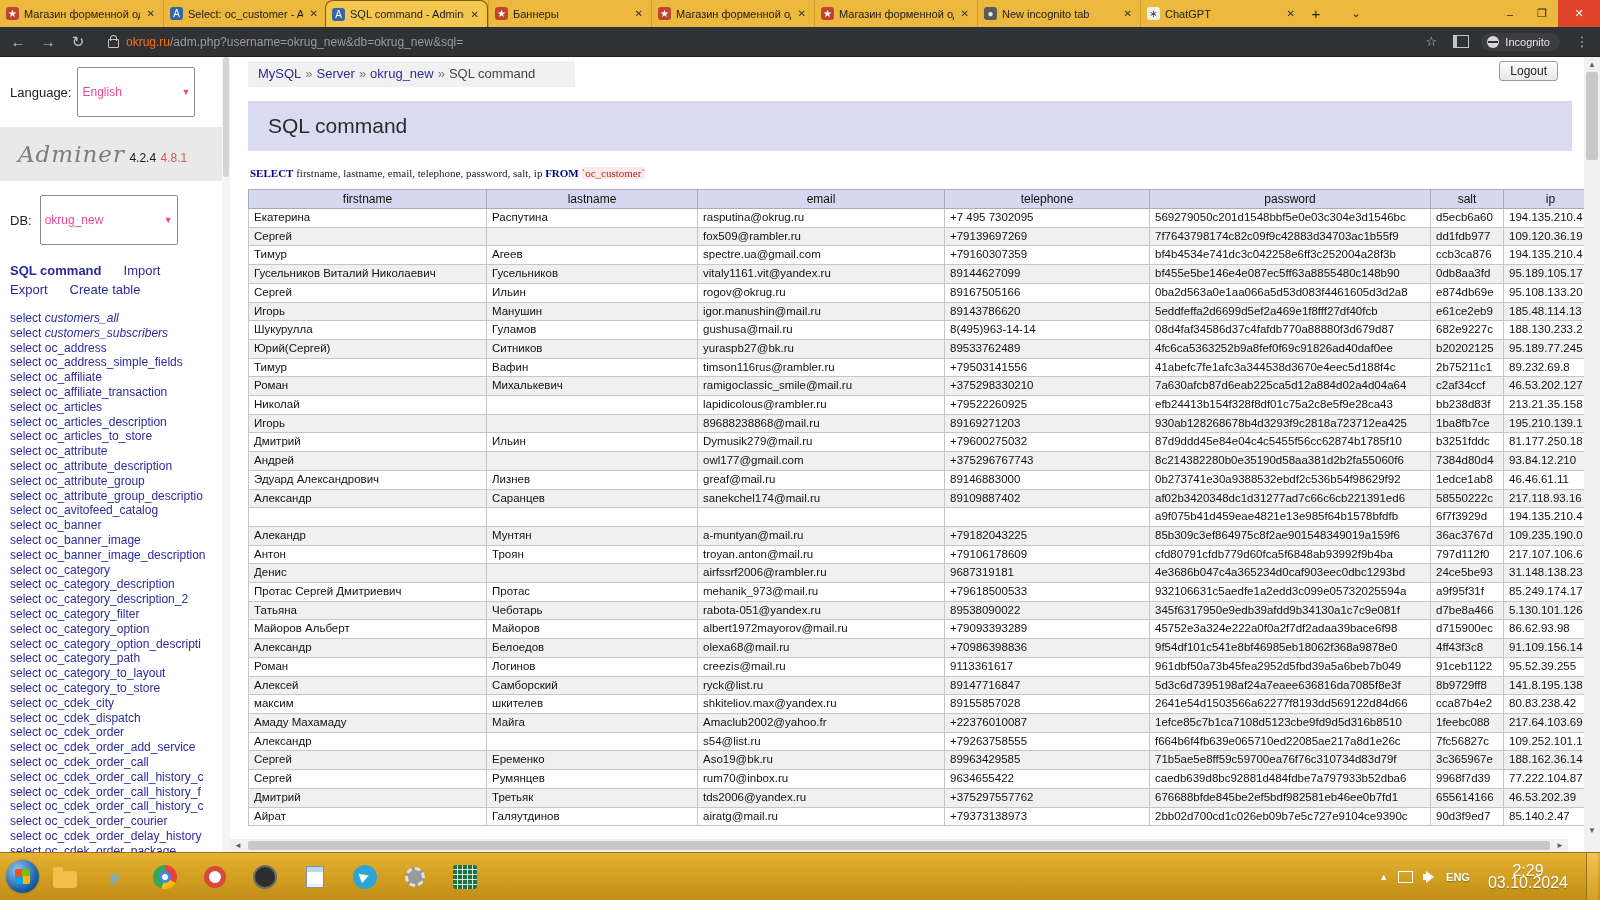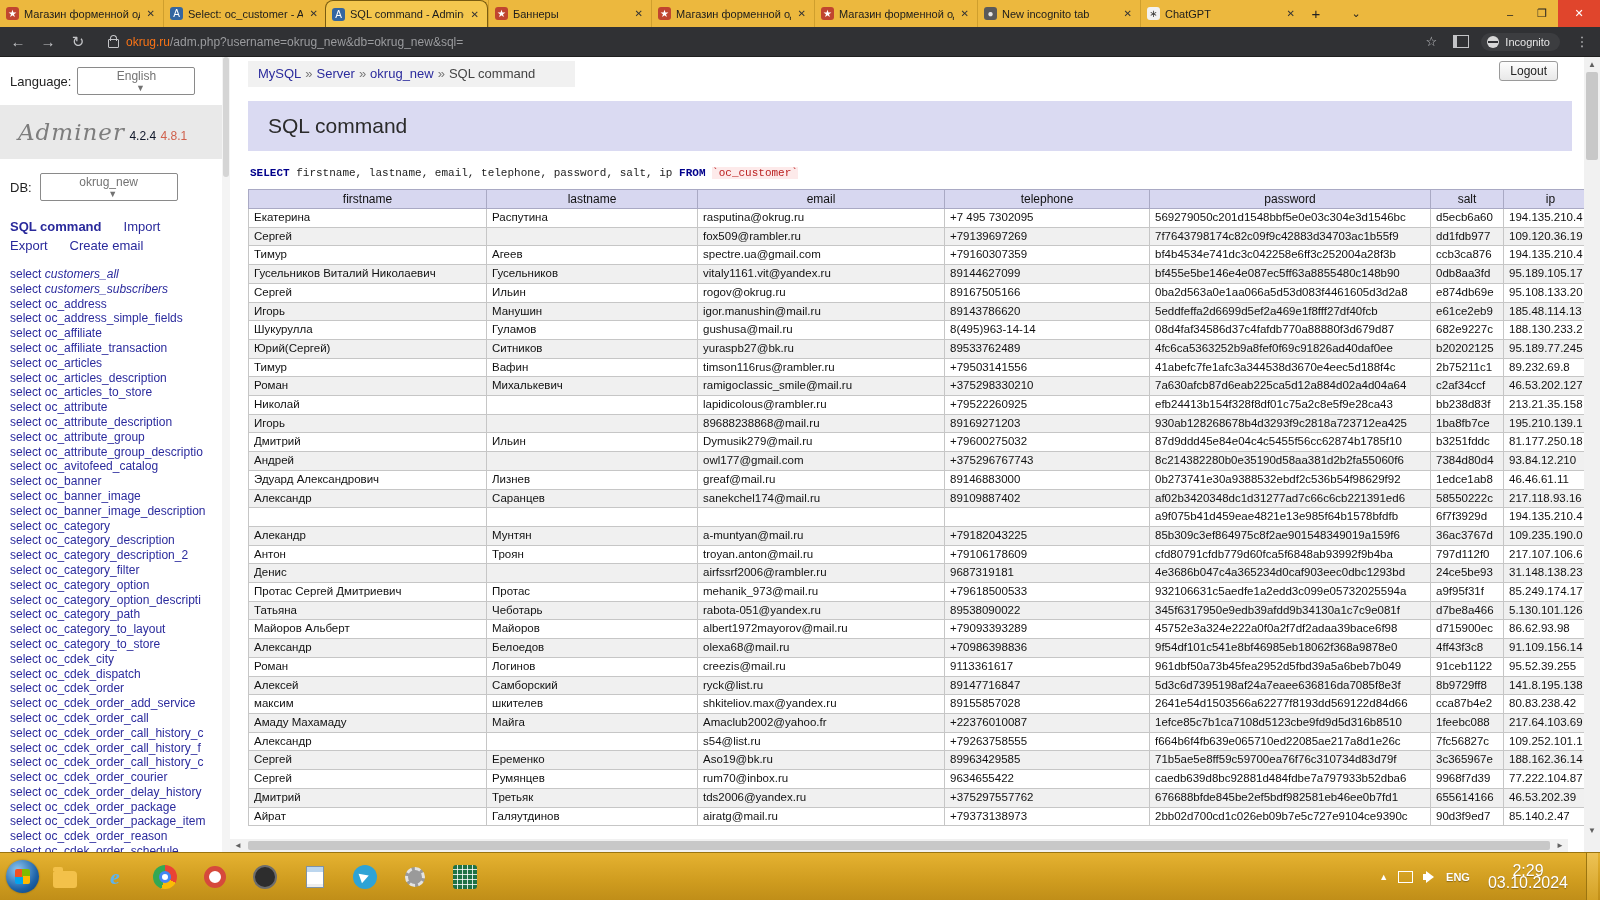--- a/index.html
+++ b/index.html
@@ -48,22 +48,22 @@
   .vscroll{flex:0 0 16px;background:#f1f1f1;display:flex;flex-direction:column;align-items:center;position:relative;}
   .vscroll .arr{font-size:8px;color:#606060;padding:3px 0;}
   .vscroll .thumb{width:12px;height:88px;background:#c8c8c8;border-radius:2px;}
   .vscroll .arr.down{position:absolute;bottom:14px;}
   .hscroll{position:absolute;left:0;right:16px;bottom:0;height:13px;background:#f1f1f1;display:flex;align-items:center;}
   .hscroll .arr{font-size:8px;color:#606060;padding:0 4px;}
   .hscroll .thumb{height:9px;background:#c8c8c8;border-radius:2px;flex:1;margin:0 2px;}
 
   
   .langrow{display:flex;align-items:center;gap:6px;font-size:13px;color:#222;margin:4px 0 10px 0;}
-  .selectbox{border:1px solid #8a8a8a;border-radius:2px;background:#fff;font-size:12px;padding:1px 4px;
-             display:flex;align-items:center;justify-content:space-between;color:#737373;flex-direction:column;}
+  .selectbox{border:1px solid #8a8a8a;border-radius:2px;background:#fff;font-size:12px;padding:17px 4px;
+             display:flex;align-items:center;justify-content:space-between;color:#ec4899;}
   .langrow .selectbox{width:108px;}
   .chev{font-size:9px;margin-left:8px;}
   .logobox{background:#e9e9e9;margin-left:-10px;padding:14px 0 14px 18px;color:#7d7d7d;}
   .logoname{font-size:23px;font-style:italic;font-family:"DejaVu Serif",serif;letter-spacing:1px;}
   .ver{font-size:12px;color:#0f172a;}
   .vernew{font-size:12px;color:#d0604c;}
   .dbrow{display:flex;align-items:center;gap:8px;font-size:13px;margin:14px 0 16px 0;color:#222;}
   .dbrow .selectbox{width:128px;}
   .mainnav{font-size:13px;line-height:19px;margin-bottom:12px;width:190px;}
   .mainnav a{color:#29299b;margin-right:22px;text-decoration:none;white-space:nowrap;display:inline-block;}
@@ -74,21 +74,21 @@
   .tablelist .view{font-style:italic;}
 
   
   .topbar{display:flex;align-items:flex-start;justify-content:space-between;margin-bottom:14px;}
   .crumbbar{background:#f1f1f1;padding:5px 40px 6px 10px;font-size:13px;color:#444;}
   .crumbbar a{color:#2b2b9d;text-decoration:none;}
   .crumbbar .sep{color:#777;margin:0 4px;}
   .logout{border:1px solid #9a9a9a;border-radius:3px;background:linear-gradient(#fdfdfd,#e8e8e8);
           font-size:12px;padding:2px 10px;margin-right:26px;color:#222;}
   .titlebar{background:#dadaf2;padding:13px 20px;font-size:21px;color:#2b2b2b;margin-right:12px;}
-  .sqlline{font-family:Liberation Mono, monospace;font-size:11px;color:#222;margin:16px 0 10px 2px;}
+  .sqlline{font-family:Liberation Serif, serif;font-size:11px;color:#222;margin:16px 0 10px 2px;}
   .sqlkw{color:#00008b;font-weight:bold;}
   .sqltbl{color:#b22;background:#fdeaea;}
 
   table.result{border-collapse:collapse;margin-top:6px;table-layout:fixed;width:1318px;}
   table.result th{background:#d7d7f0;border:1px solid #a9a9c4;font-size:12px;font-weight:normal;color:#111;
                   padding:2px 4px;text-align:center;}
   table.result td{border:1px solid #c6c6c6;font-size:11.5px;color:#111;padding:2px 5px;white-space:nowrap;
                   overflow:hidden;line-height:13.7px;}
   table.result tr:nth-child(even) td{background:#f0f0f0;}
   th.c1{width:229px}th.c2{width:202px}th.c3{width:238px}th.c4{width:196px}th.c5{width:272px}th.c6{width:64px}th.c7{width:85px}
@@ -221,21 +221,21 @@
         <span class="ver">4.2.4</span>
         <span class="vernew">4.8.1</span>
       </div>
       <div class="dbrow">
         <span>DB:</span>
         <span class="selectbox">
           <span>okrug_new</span>
             <span class="chev">▼</span>
         </span>
       </div>
-      <div class="mainnav"><a class="cur">SQL command</a><a>Import</a><a>Export</a><a>Create email</a></div>
+      <div class="mainnav"><a class="cur">SQL command</a><a>Import</a><a>Export</a><a>Create table</a></div>
       <div class="tablelist">
           <div class="row"><a>select</a> <a class="view">customers_all</a></div>
           <div class="row"><a>select</a> <a class="view">customers_subscribers</a></div>
           <div class="row"><a>select</a> <a>oc_address</a></div>
           <div class="row"><a>select</a> <a>oc_address_simple_fields</a></div>
           <div class="row"><a>select</a> <a>oc_affiliate</a></div>
           <div class="row"><a>select</a> <a>oc_affiliate_transaction</a></div>
           <div class="row"><a>select</a> <a>oc_articles</a></div>
           <div class="row"><a>select</a> <a>oc_articles_description</a></div>
           <div class="row"><a>select</a> <a>oc_articles_to_store</a></div>

